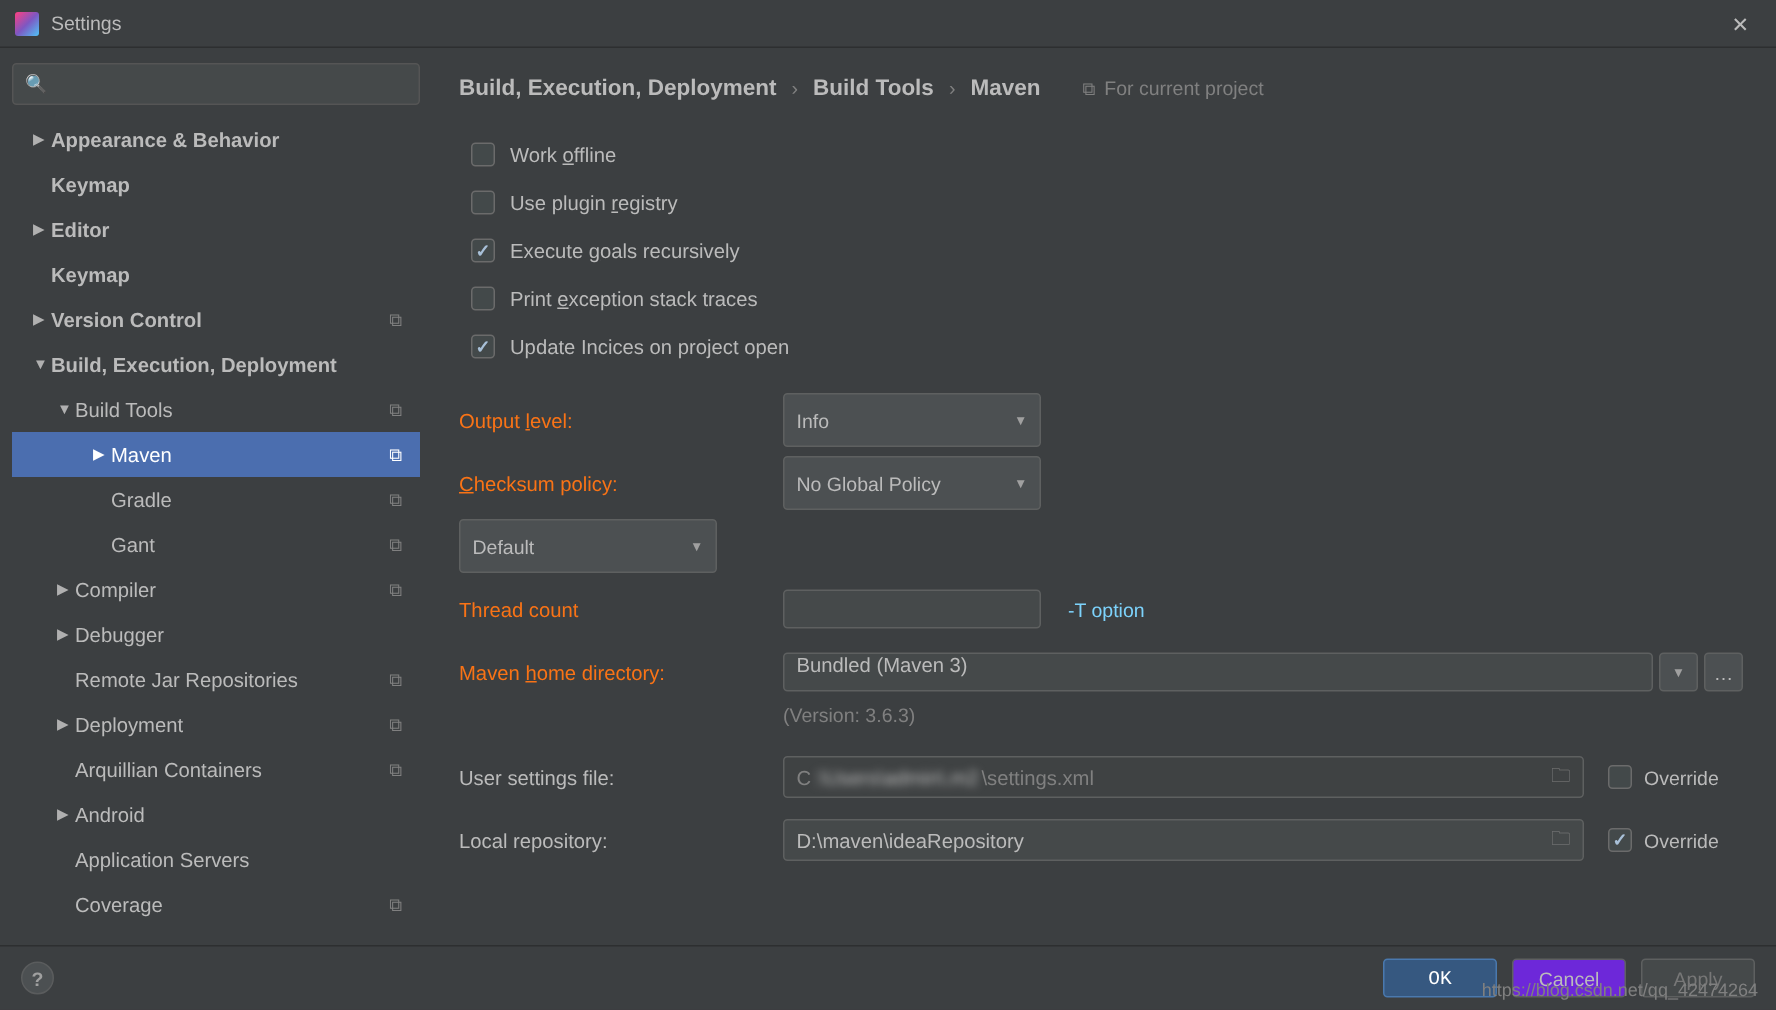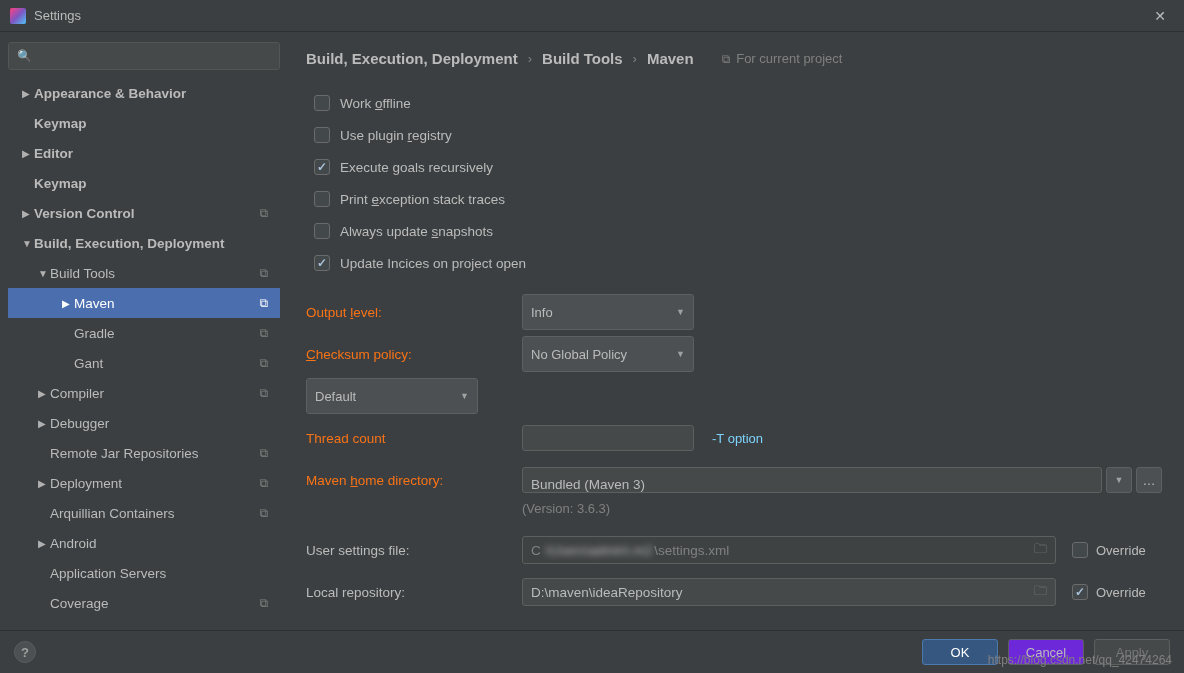--- a/index.html
+++ b/index.html
@@ -36,36 +36,36 @@
 .check-row .clabel { color: #bbbbbb; font-size: 13.5px; }
 .check-row .clabel .u { text-decoration: underline; }
 .form { margin-top: 12px; }
 .frow { display: flex; align-items: center; height: 42px; }
 .frow .flabel { width: 216px; color: #f97316; font-size: 13.5px; }
 .frow .flabel .u { text-decoration: underline; }
 .select { height: 26px; width: 172px; background: #4c5052; border: 1px solid #5e6060; border-radius: 3px; display: flex; align-items: center; padding: 17px 8px; cursor: pointer; justify-content: space-between; color: #bbbbbb; font-size: 13px;}
 .select .tri { color: #a0a0a0; font-size: 9px; }
 .textfield { height: 26px; width: 172px; background: #45494a; border: 1px solid #5e6060; border-radius: 3px; padding: 0 8px; color: #bbb; font-size: 13px; outline: none; }
 .frow .aux { margin-left: 18px; color: #7dd3fc; font-size: 13px; }
-.combo-wide { height: 26px; background: #45494a; border: 1px solid #5e6060; border-radius: 3px; display: flex; align-items: flex-end; padding: 0 8px; color: #bbb; flex: 1; font-size: 13.5px;}
+.combo-wide { height: 26px; background: #45494a; border: 1px solid #5e6060; border-radius: 3px; display: flex; align-items: flex-start; padding: 0 8px; color: #bbb; flex: 1; font-size: 13.5px;}
 .sq-btn { width: 26px; height: 26px; background: #4c5052; border: 1px solid #5e6060; border-radius: 3px; display: flex; align-items: center; justify-content: center; margin-left: 4px; cursor: pointer; }
 .sq-btn .tri { color: #a0a0a0; font-size: 9px; }
 .version { margin-left: 216px; color: #808080; font-size: 13px; height: 28px; display: flex; align-items: flex-start;}
 .path-row { display: flex; align-items: center; height: 42px; }
 .path-row .flabel { width: 216px; color: #bbbbbb; font-size: 13.5px; }
 .path-input { flex: 1; height: 28px; background: #45494a; border: 1px solid #5e6060; border-radius: 3px; display: flex; align-items: center; padding: 0 8px; color: #bbb; font-size: 13.5px; gap: 2px; position: relative;}
 .path-input.disabled { background: #3f4243; color: #808080; }
 .path-input .folder { margin-left: auto; color: #808080; font-size: 13px; }
 .path-row .ovr { display: flex; align-items: center; gap: 8px; margin-left: 16px; min-width: 90px; text-align: right;}
 .blur { filter: blur(3px); color: #bbb; }
 .footer { position: absolute; bottom: 0; left: 0; right: 0; height: 43px; border-top: 1px solid #2d2f30; display: flex; align-items: center; padding: 0 14px; background: #3c3f41;}
 .help-btn { width: 22px; height: 22px; border-radius: 50%; background: #4c5052; display: flex; align-items: center; justify-content: center; color: #a0a0a0; font-size: 13px; font-weight: bold; cursor: pointer; border: 1px solid #5a5c5d;}
 .footer .spacer { flex: 1; }
 .btn { height: 26px; min-width: 76px; border-radius: 3px; border: 1px solid #5e6060; background: #6d28d9; color: #bbbbbb; font-size: 13px; margin-left: 10px; padding: 0 14px; cursor: pointer; }
-.btn.primary { background: #365880; border-color: #4a79ae; color: #fff; }
+.btn.primary { background: #365880; border-color: #4a79ae; color: #fff; font-family: Liberation Mono, monospace; }
 .btn.disabled { color: #777; background: #45494a; cursor: default;}
 .watermark { position: absolute; bottom: 6px; right: 12px; color: #808080; font-size: 12px; pointer-events: none;}
 </style>
 </head>
 <body>
 
 <div class="titlebar">
   <div class="app-icon"></div>
   <div class="title">Settings</div>
   <div class="close">✕</div>
@@ -187,24 +187,20 @@
         </div>
         <div class="check-row">
           <div class="cb checked"></div>
           <span class="clabel">Execute <span class="u">g</span>oals recursively</span>
         </div>
         <div class="check-row">
           <div class="cb"></div>
           <span class="clabel">Print <span class="u">e</span>xception stack traces</span>
         </div>
         <div class="check-row">
-          <div class="cb"></div>
-          <span class="clabel">Always update <span class="u">s</span>napshots</span>
-        </div>
-        <div class="check-row">
           <div class="cb checked"></div>
           <span class="clabel">Update Incices on project open</span>
         </div>
       </div>
 
     <div class="form">
       <div class="frow">
         <div class="flabel"><span>Output </span><span class="u">l</span><span>evel:</span></div>
         <div class="select">
             <span>Info</span>

